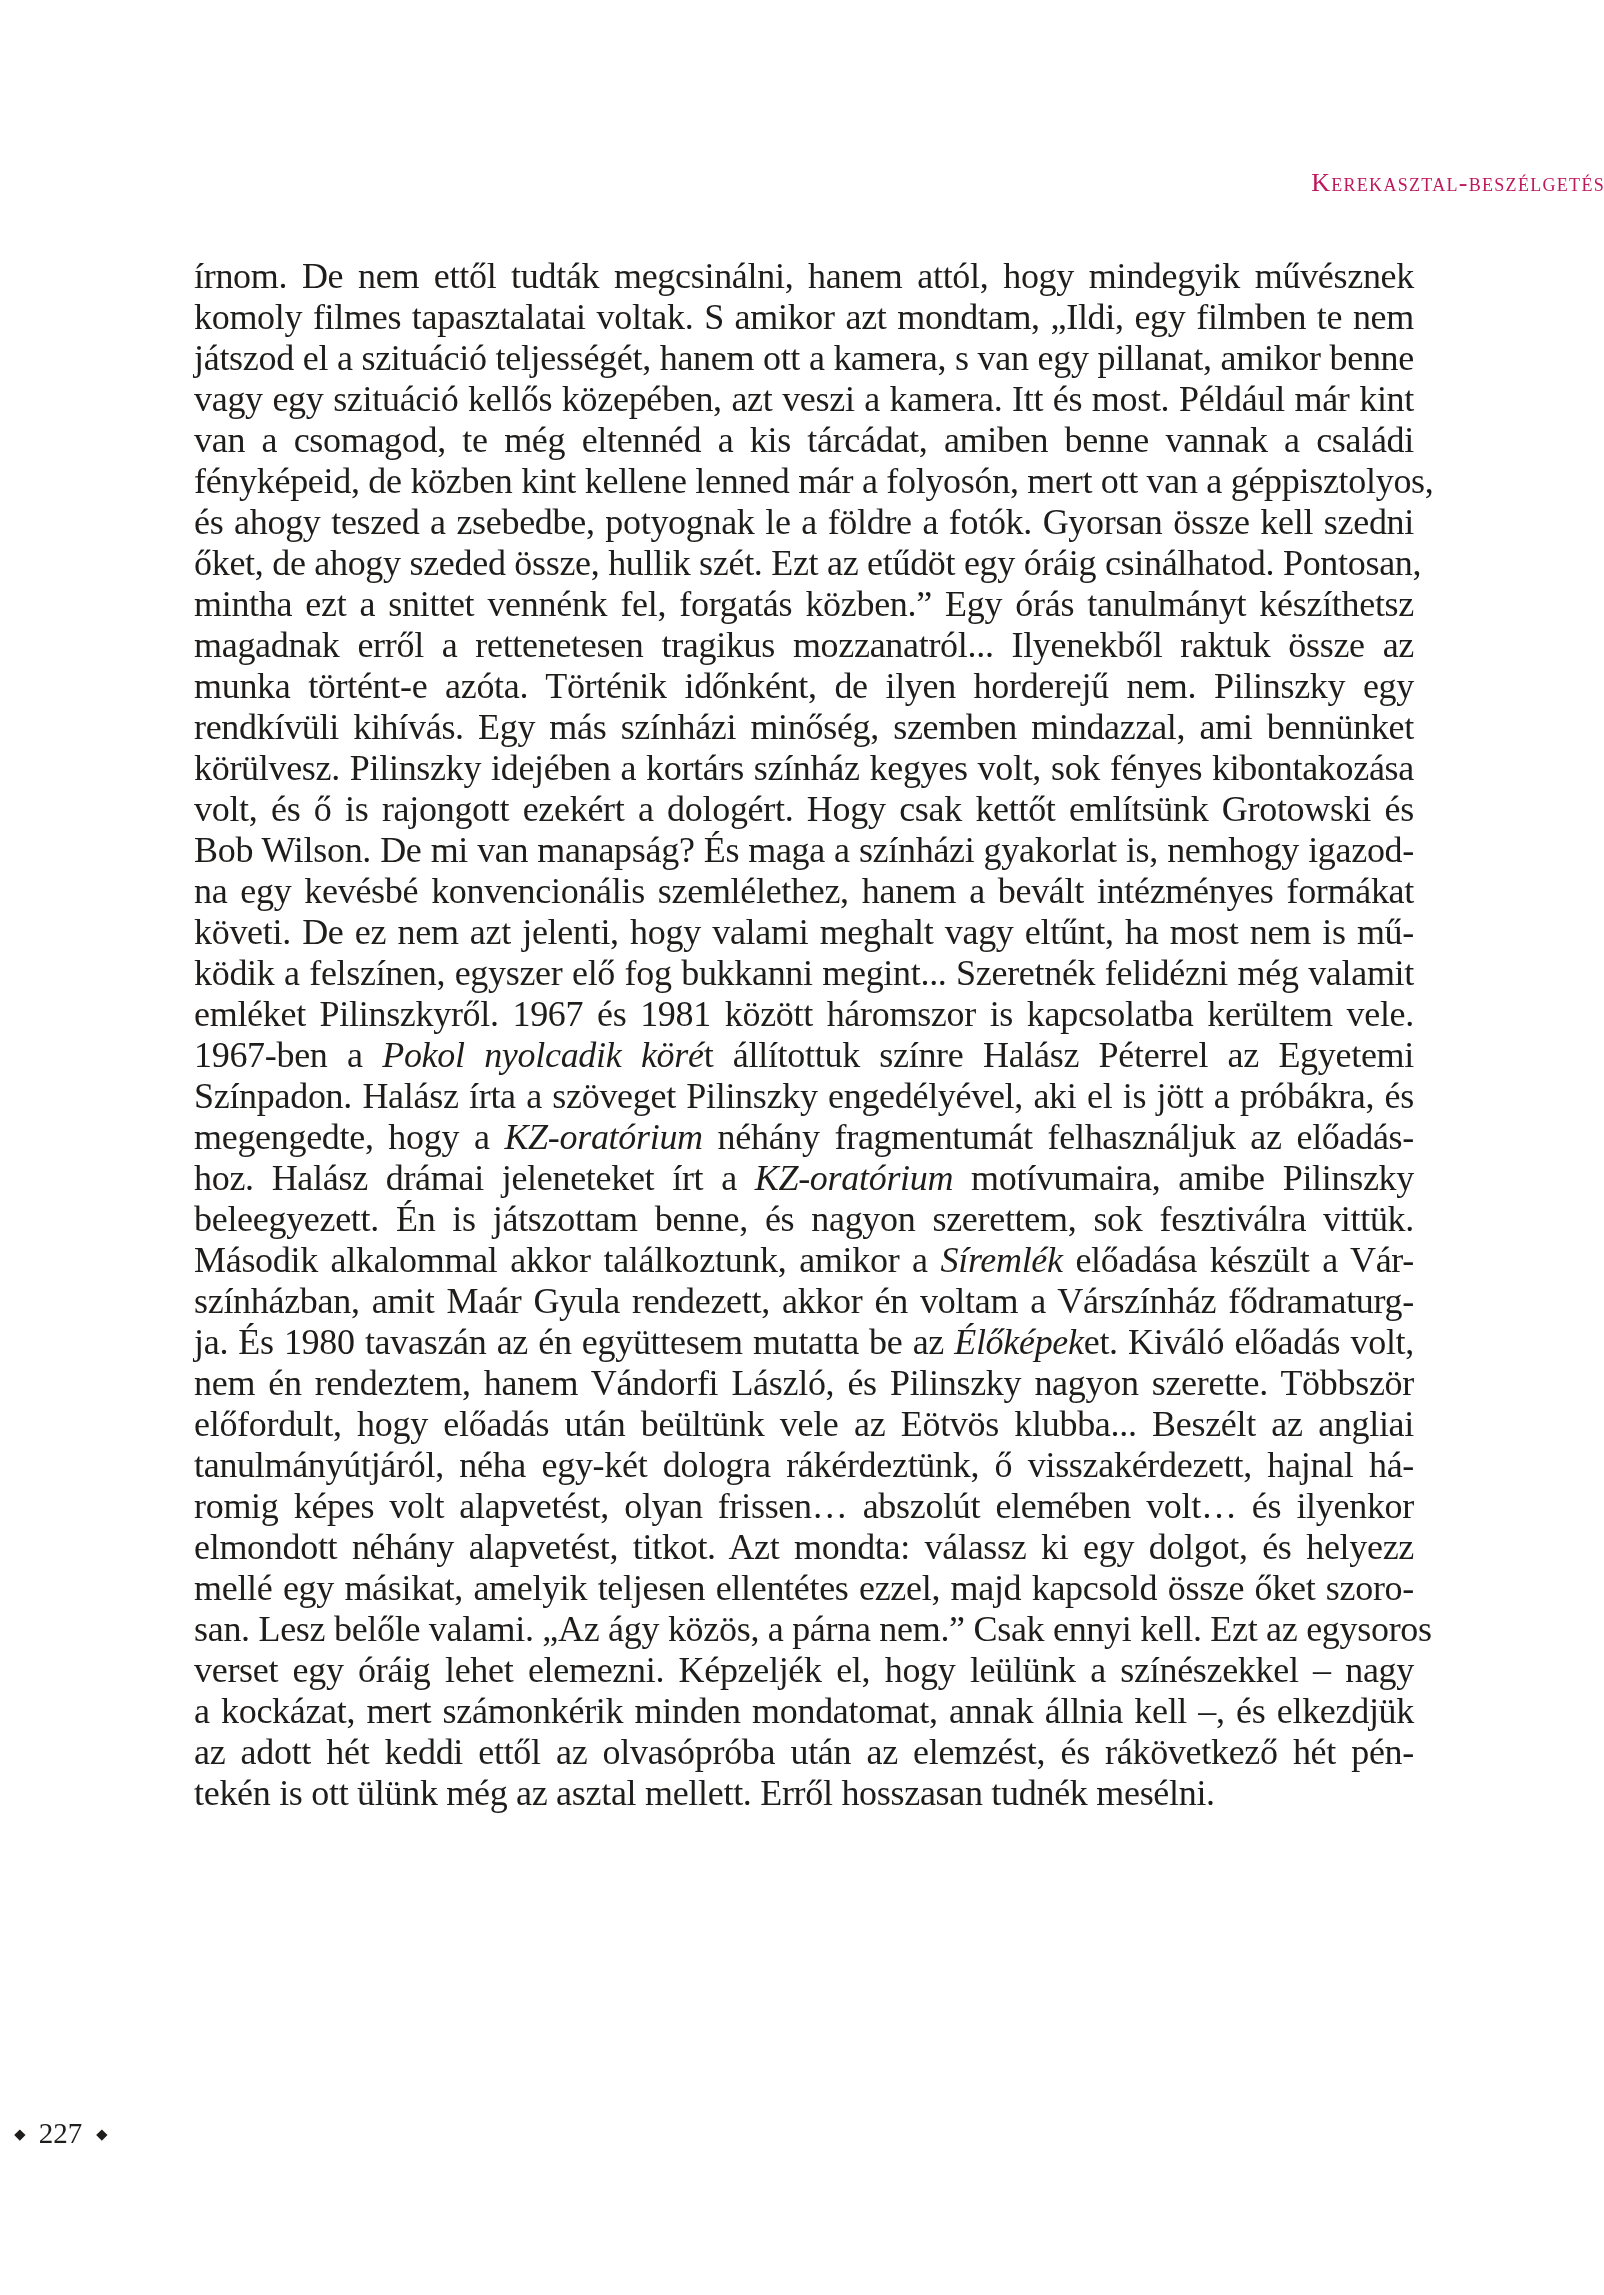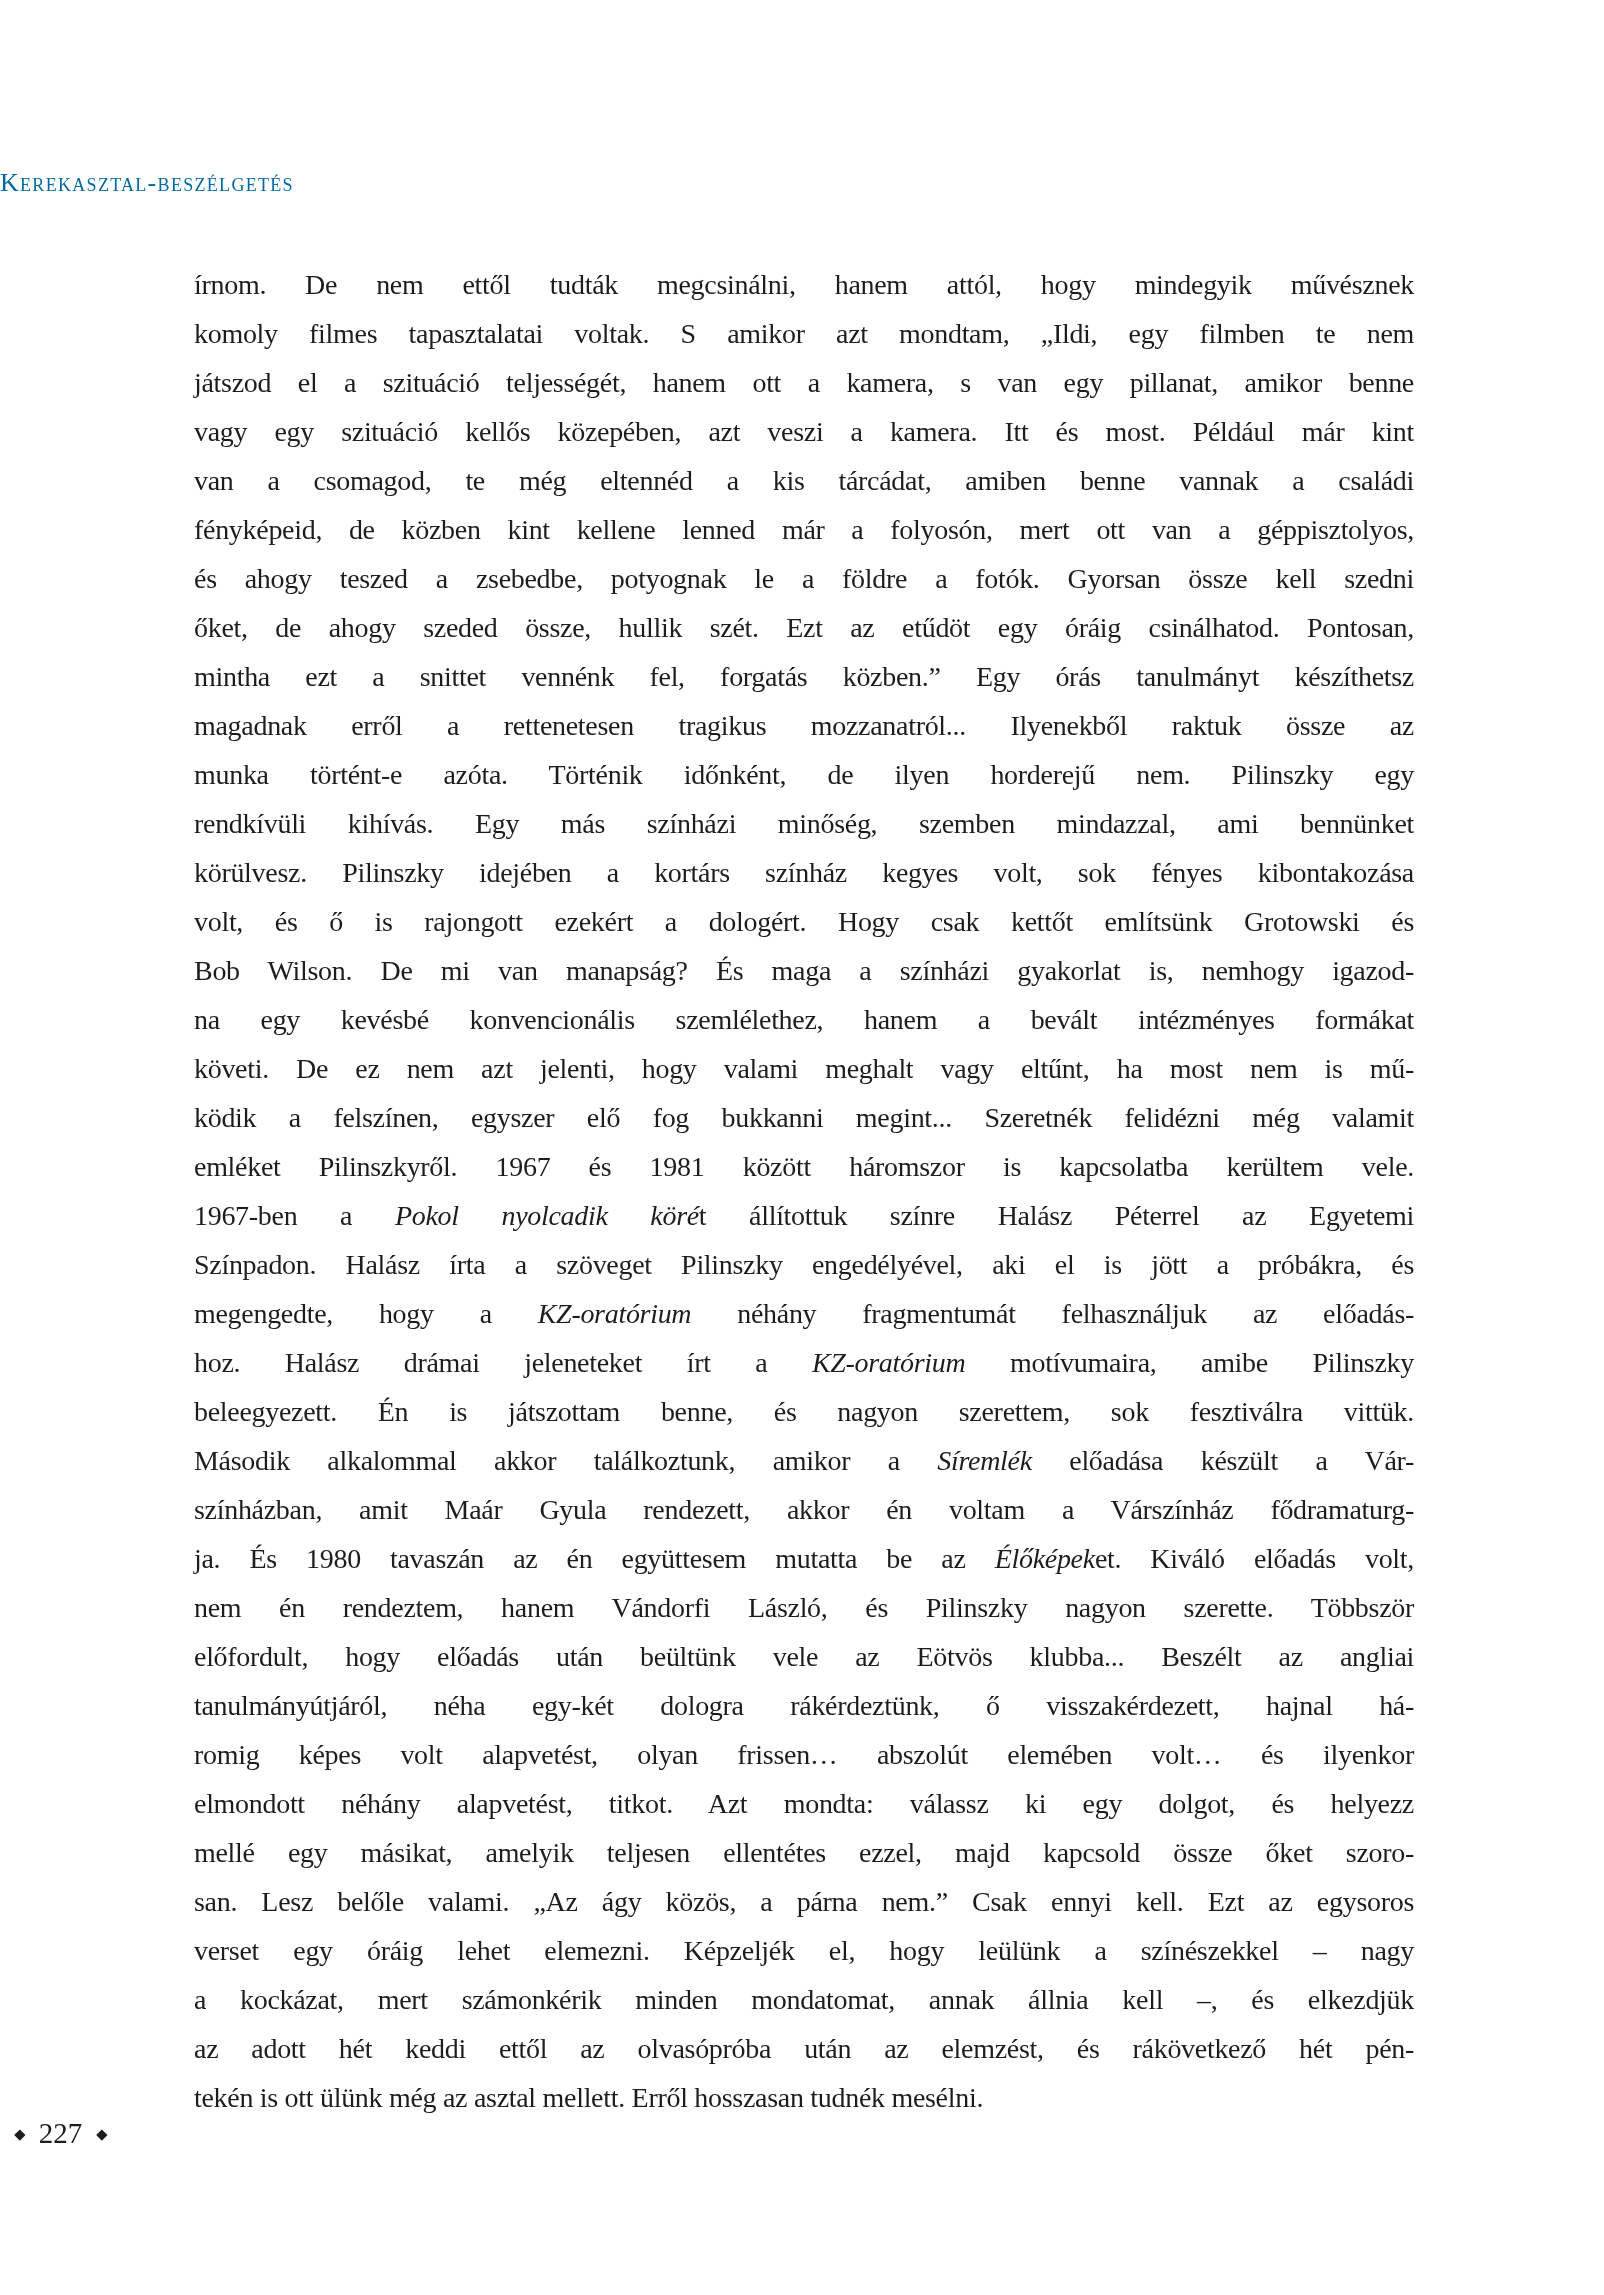--- a/index.html
+++ b/index.html
@@ -13,42 +13,41 @@
       position: relative;
       overflow: hidden;
       color: #1f1d1b;
       font-family: "Liberation Serif", "DejaVu Serif", serif;
     }
     .running-head {
       position: absolute;
       top: 168px;
       left: 0;
       width: 1605px;
-      text-align: left;
+      text-align: right;
       font-size: 26px;
       letter-spacing: 1.3px;
       font-variant: small-caps;
-      color: #0369a1;
+      color: #be185d;
     }
     .body-text {
       position: absolute;
       top: 256px;
       left: 194px;
       width: 1220px;
     }
     .line {
       display: block;
       height: 41px;
       line-height: 41px;
-      font-size: 28px;
+      font-size: 36px;
       white-space: nowrap;
       text-align: justify;
       text-align-last: justify;
       letter-spacing: -0.3px;
-      margin-top: 8px;
     }
     .line.last {
       text-align-last: left;
     }
     .line i { }
     .folio {
       position: absolute;
       top: 2117px;
       left: 0;
       width: 1605px;

